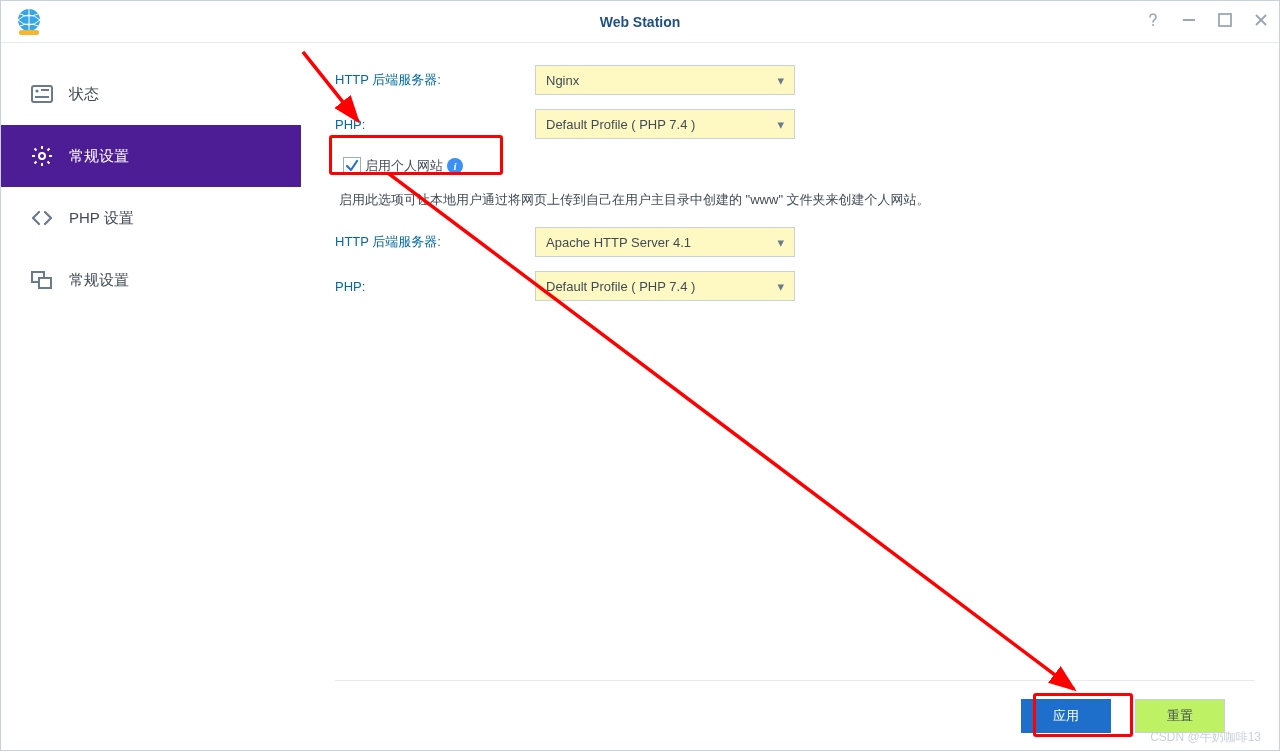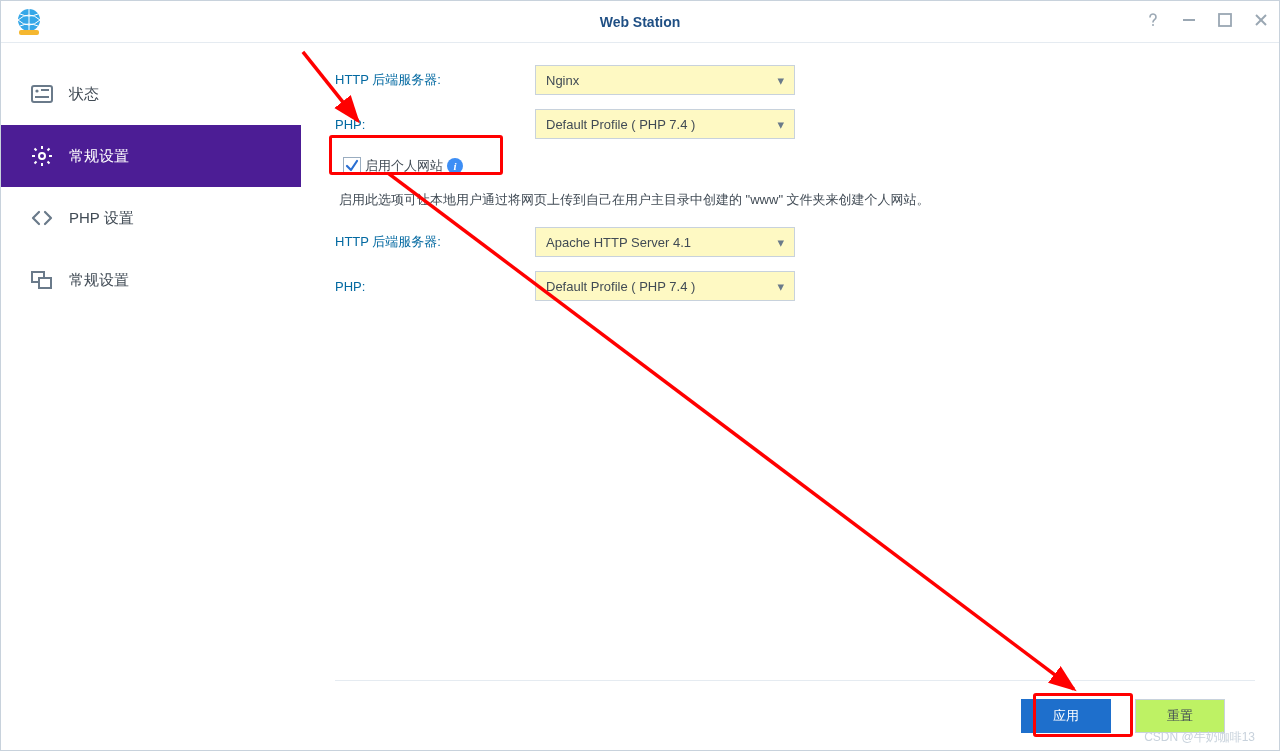--- a/index.html
+++ b/index.html
@@ -24,21 +24,21 @@
   .chk-row { display:flex; align-items:center; gap: 4px; margin-bottom: 12px; padding:4px 8px; width:fit-content; }
   .checkbox { width:18px; height:18px; border:1px solid #9aadc0; background:#fff; display:flex; align-items:center; justify-content:center; cursor:pointer; }
   .checkmark { color:#2a6fd2; }
   .info-icon { width:16px; height:16px; border-radius:50%; background:#3d8ef5; color:#fff; font-size:11px; font-style:italic; font-weight:bold; display:flex; align-items:center; justify-content:center; font-family: Georgia, serif; }
   .desc { color:#414b55; margin-bottom: 18px; margin-left: 4px; }
   .redbox { border: 3px solid #ff0000; border-radius: 3px; position:absolute; pointer-events:none; z-index:5; }
   .footer { height: 70px; border-top:1px solid #e5ebf1; display:flex; align-items:center; justify-content:flex-end; padding-right: 30px; gap: 24px; text-align: center; }
   .btn { min-width: 90px; height: 34px; border:1px solid #c8d2dc; background:#bef264; display:flex; align-items:center; justify-content:center; cursor:pointer; font-size:13px; color:#414b55; }
   .btn.primary { background:#1e6fcc; border-color:#1e6fcc; color:#fff; }
   svg.arrow { position:absolute; top:0; left:0; width:100%; height:100%; pointer-events:none; z-index:4; }
-  .watermark { position:absolute; right:24px; bottom:4px; color:#c8d2dc; font-size:12px; z-index:6; }
+  .watermark { position:absolute; right:18px; bottom:4px; color:#c8d2dc; font-size:12px; z-index:6; }
 </style>
 </head>
 <body>
 
 <div class="window">
 
   <div class="titlebar">
     <span class="app-icon">
       <svg viewBox="0 0 32 32">
           <circle cx="16" cy="14" r="11" fill="#35a7e8"></circle>

